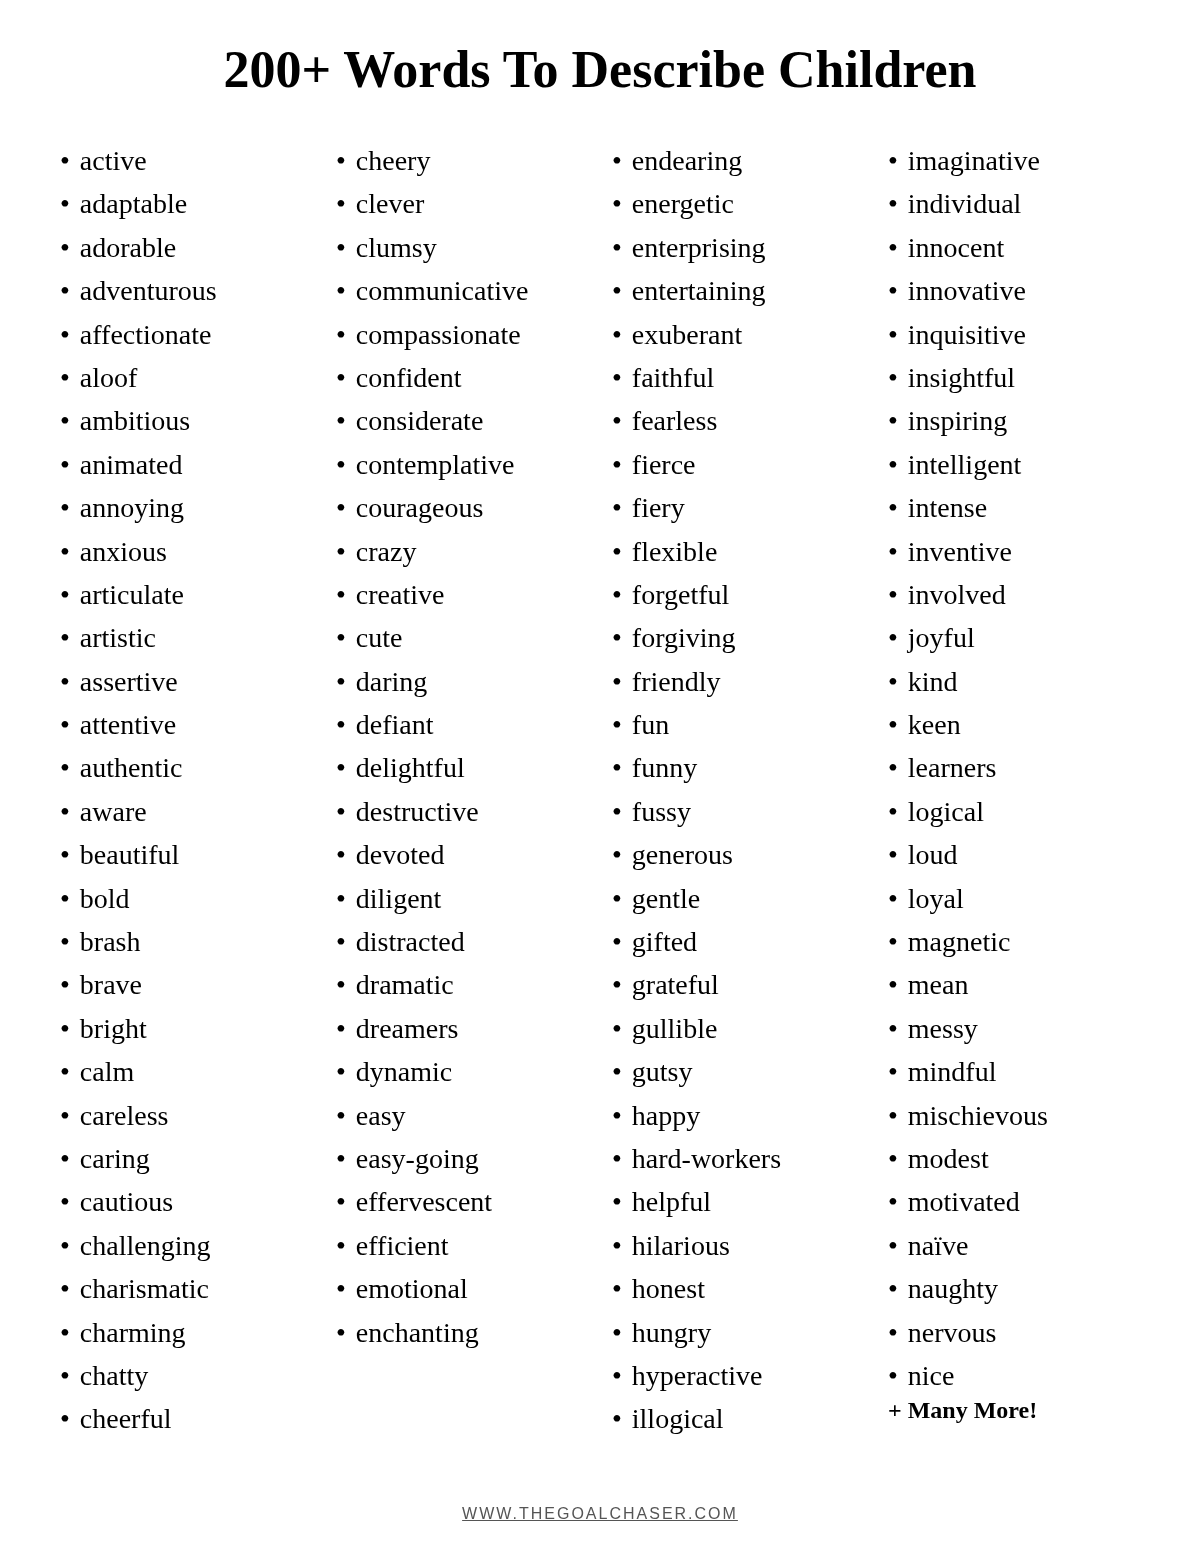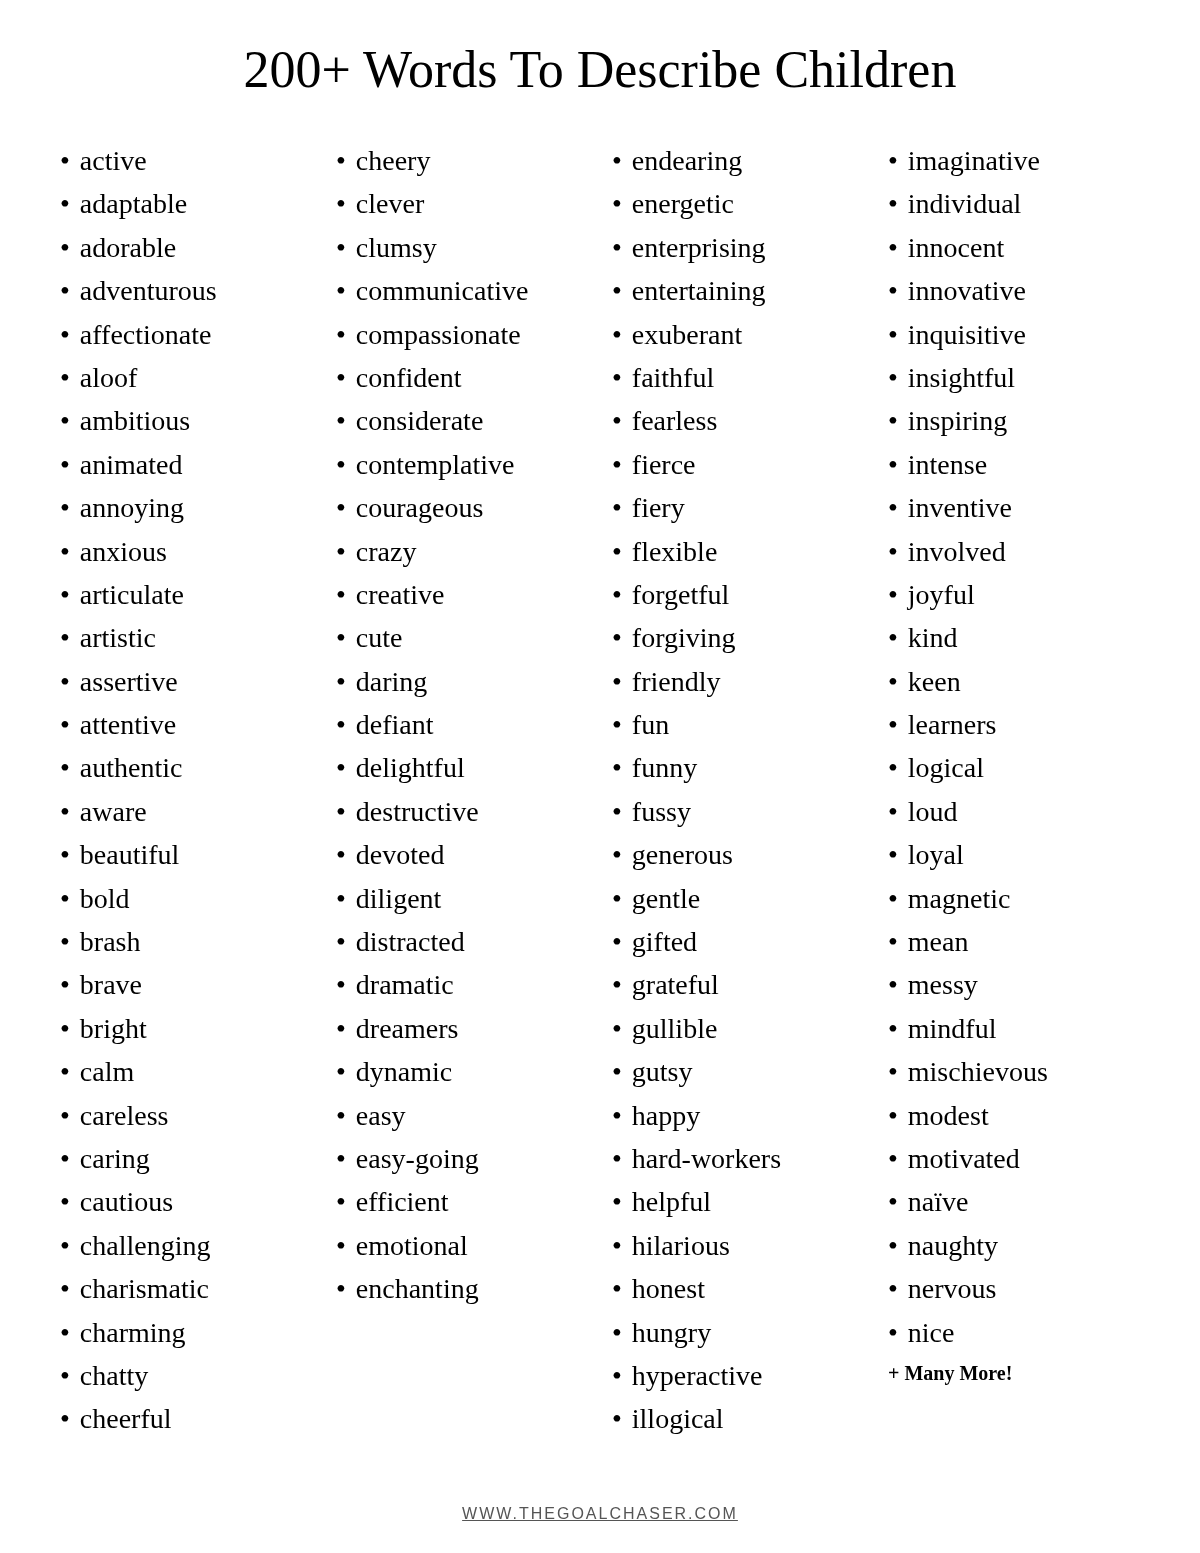--- a/index.html
+++ b/index.html
@@ -14,21 +14,21 @@
       width: 1200px;
       min-height: 1553px;
       display: flex;
       flex-direction: column;
       align-items: center;
       padding: 40px 60px 30px 60px;
     }
 
     .page-title {
       font-size: 52px;
-      font-weight: 400;
+      font-weight: 700;
       text-align: center;
       color: #000000;
       margin-bottom: 40px;
       font-family: Georgia, serif;
     }
 
     .columns-container {
       display: grid;
       grid-template-columns: repeat(4, 1fr);
       gap: 0 24px;
@@ -57,24 +57,24 @@
       gap: 10px;
     }
 
     ul.word-list li::before {
       content: "•";
       font-size: 28px;
       flex-shrink: 0;
     }
 
     .more-text {
-      font-size: 20px;
+      font-size: 24px;
       font-weight: bold;
       color: #000000;
-      margin-top: 8px;
+      margin-top: 0;
       padding-left: 0;
       font-family: Georgia, serif;
     }
 
     .footer {
       margin-top: 30px;
       font-size: 16px;
       letter-spacing: 2px;
       color: #555555;
       text-align: center;
@@ -250,20 +250,23 @@
         <li>
           <span>dynamic</span>
         </li>
         <li>
           <span>easy</span>
         </li>
         <li>
           <span>easy-going</span>
         </li>
         <li>
+          <span>effervescent</span>
+        </li>
+        <li>
           <span>efficient</span>
         </li>
         <li>
           <span>emotional</span>
         </li>
         <li>
           <span>enchanting</span>
         </li>
       </ul>
     </div>
@@ -378,20 +381,23 @@
         <li>
           <span>inquisitive</span>
         </li>
         <li>
           <span>insightful</span>
         </li>
         <li>
           <span>inspiring</span>
         </li>
         <li>
+          <span>intelligent</span>
+        </li>
+        <li>
           <span>intense</span>
         </li>
         <li>
           <span>inventive</span>
         </li>
         <li>
           <span>involved</span>
         </li>
         <li>
           <span>joyful</span>

